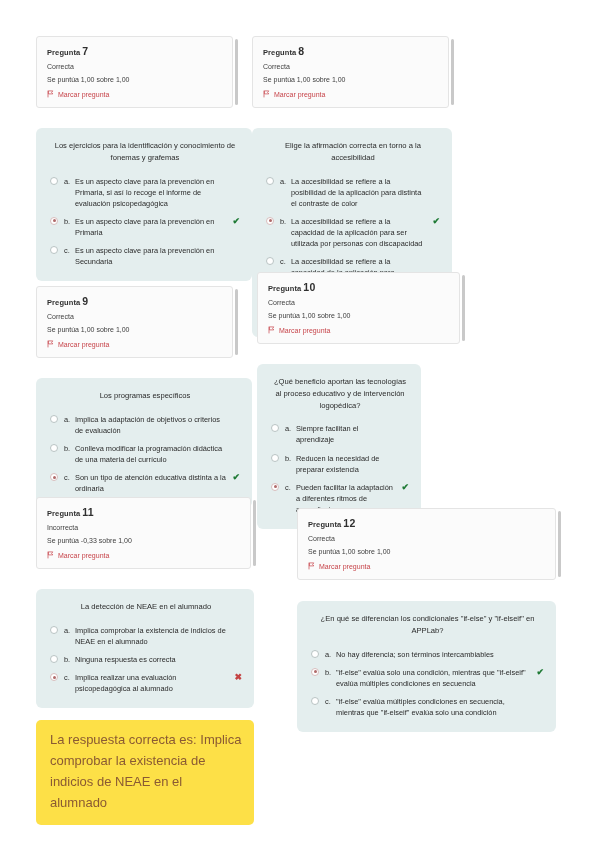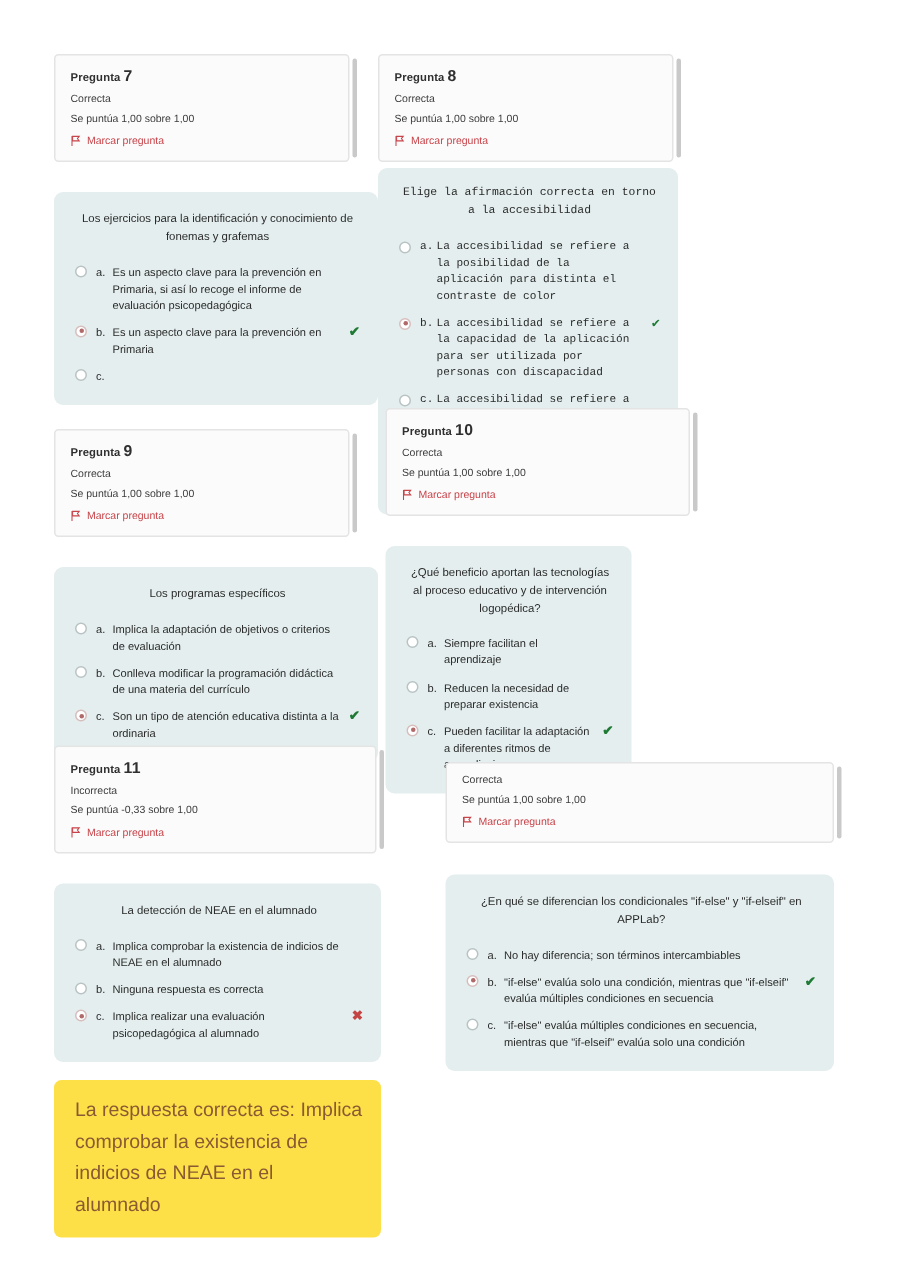--- a/index.html
+++ b/index.html
@@ -150,21 +150,21 @@
     font-size: 13px;
     line-height: 1.6;
     color: #8a5a33;
   }
 
   
   #q7  { left: 36px;  top: 36px;  width: 197px; }
   #q7 .qbody { margin-top: 20px; width: 216px; }
 
   #q8  { left: 252px; top: 36px;  width: 197px; }
-  #q8 .qbody { margin-top: 4px; width: 200px; font-family: Liberation Mono, monospace; }
+  #q8 .qbody { margin-top: 20px; width: 200px; }
 
   #q9  { left: 36px;  top: 286px; width: 197px; }
   #q9 .qbody { margin-top: 20px; width: 216px; }
 
   #q10 { left: 257px; top: 272px; width: 203px; }
   #q10 .qbody { margin-top: 20px; width: 164px; }
 
   #q11 { left: 36px;  top: 497px; width: 215px; }
   #q11 .qbody { margin-top: 20px; width: 218px; }
   #q11 .feedback { margin-top: 12px; width: 218px; }
@@ -201,20 +201,21 @@
           </div>
           <div class="ans">
             <span class="radio sel"></span>
             <span class="letter">b.</span>
             <span class="atext">Es un aspecto clave para la prevención en Primaria</span>
             <span class="mark ok">✔</span>
           </div>
           <div class="ans">
             <span class="radio"></span>
             <span class="letter">c.</span>
+            <span class="atext">Es un aspecto clave para la prevención en Secundaria</span>
           </div>
         </div>
       </div>
     </div>
   <div class="qblock" id="q8">
       <div class="qhead">
         <div class="title"><span>Pregunta</span><span class="num">8</span></div>
         <div class="state">Correcta</div>
         <div class="grade">Se puntúa 1,00 sobre 1,00</div>
         <div class="flagrow">
@@ -352,20 +353,21 @@
             <span class="letter">c.</span>
             <span class="atext">Implica realizar una evaluación psicopedagógica al alumnado</span>
             <span class="mark no">✖</span>
           </div>
         </div>
       </div>
       <div class="feedback">La respuesta correcta es: Implica comprobar la existencia de indicios de NEAE en el alumnado</div>
     </div>
   <div class="qblock" id="q12">
       <div class="qhead">
+        <div class="title"><span>Pregunta</span><span class="num">12</span></div>
         <div class="state">Correcta</div>
         <div class="grade">Se puntúa 1,00 sobre 1,00</div>
         <div class="flagrow">
           <svg class="flag-ico" width="7" height="8" viewBox="0 0 7 8" aria-hidden="true">
             <path d="M1 0.6 L1 7.4" stroke="#c7444a" stroke-width="0.7" fill="none"></path>
             <path d="M1.4 0.9 L5.8 0.9 L4.6 2.4 L5.8 3.9 L1.4 3.9 Z" stroke="#c7444a" stroke-width="0.7" fill="none"></path>
           </svg>
           <span class="flaglabel">Marcar pregunta</span>
         </div>
         <div class="head-rail"></div>

